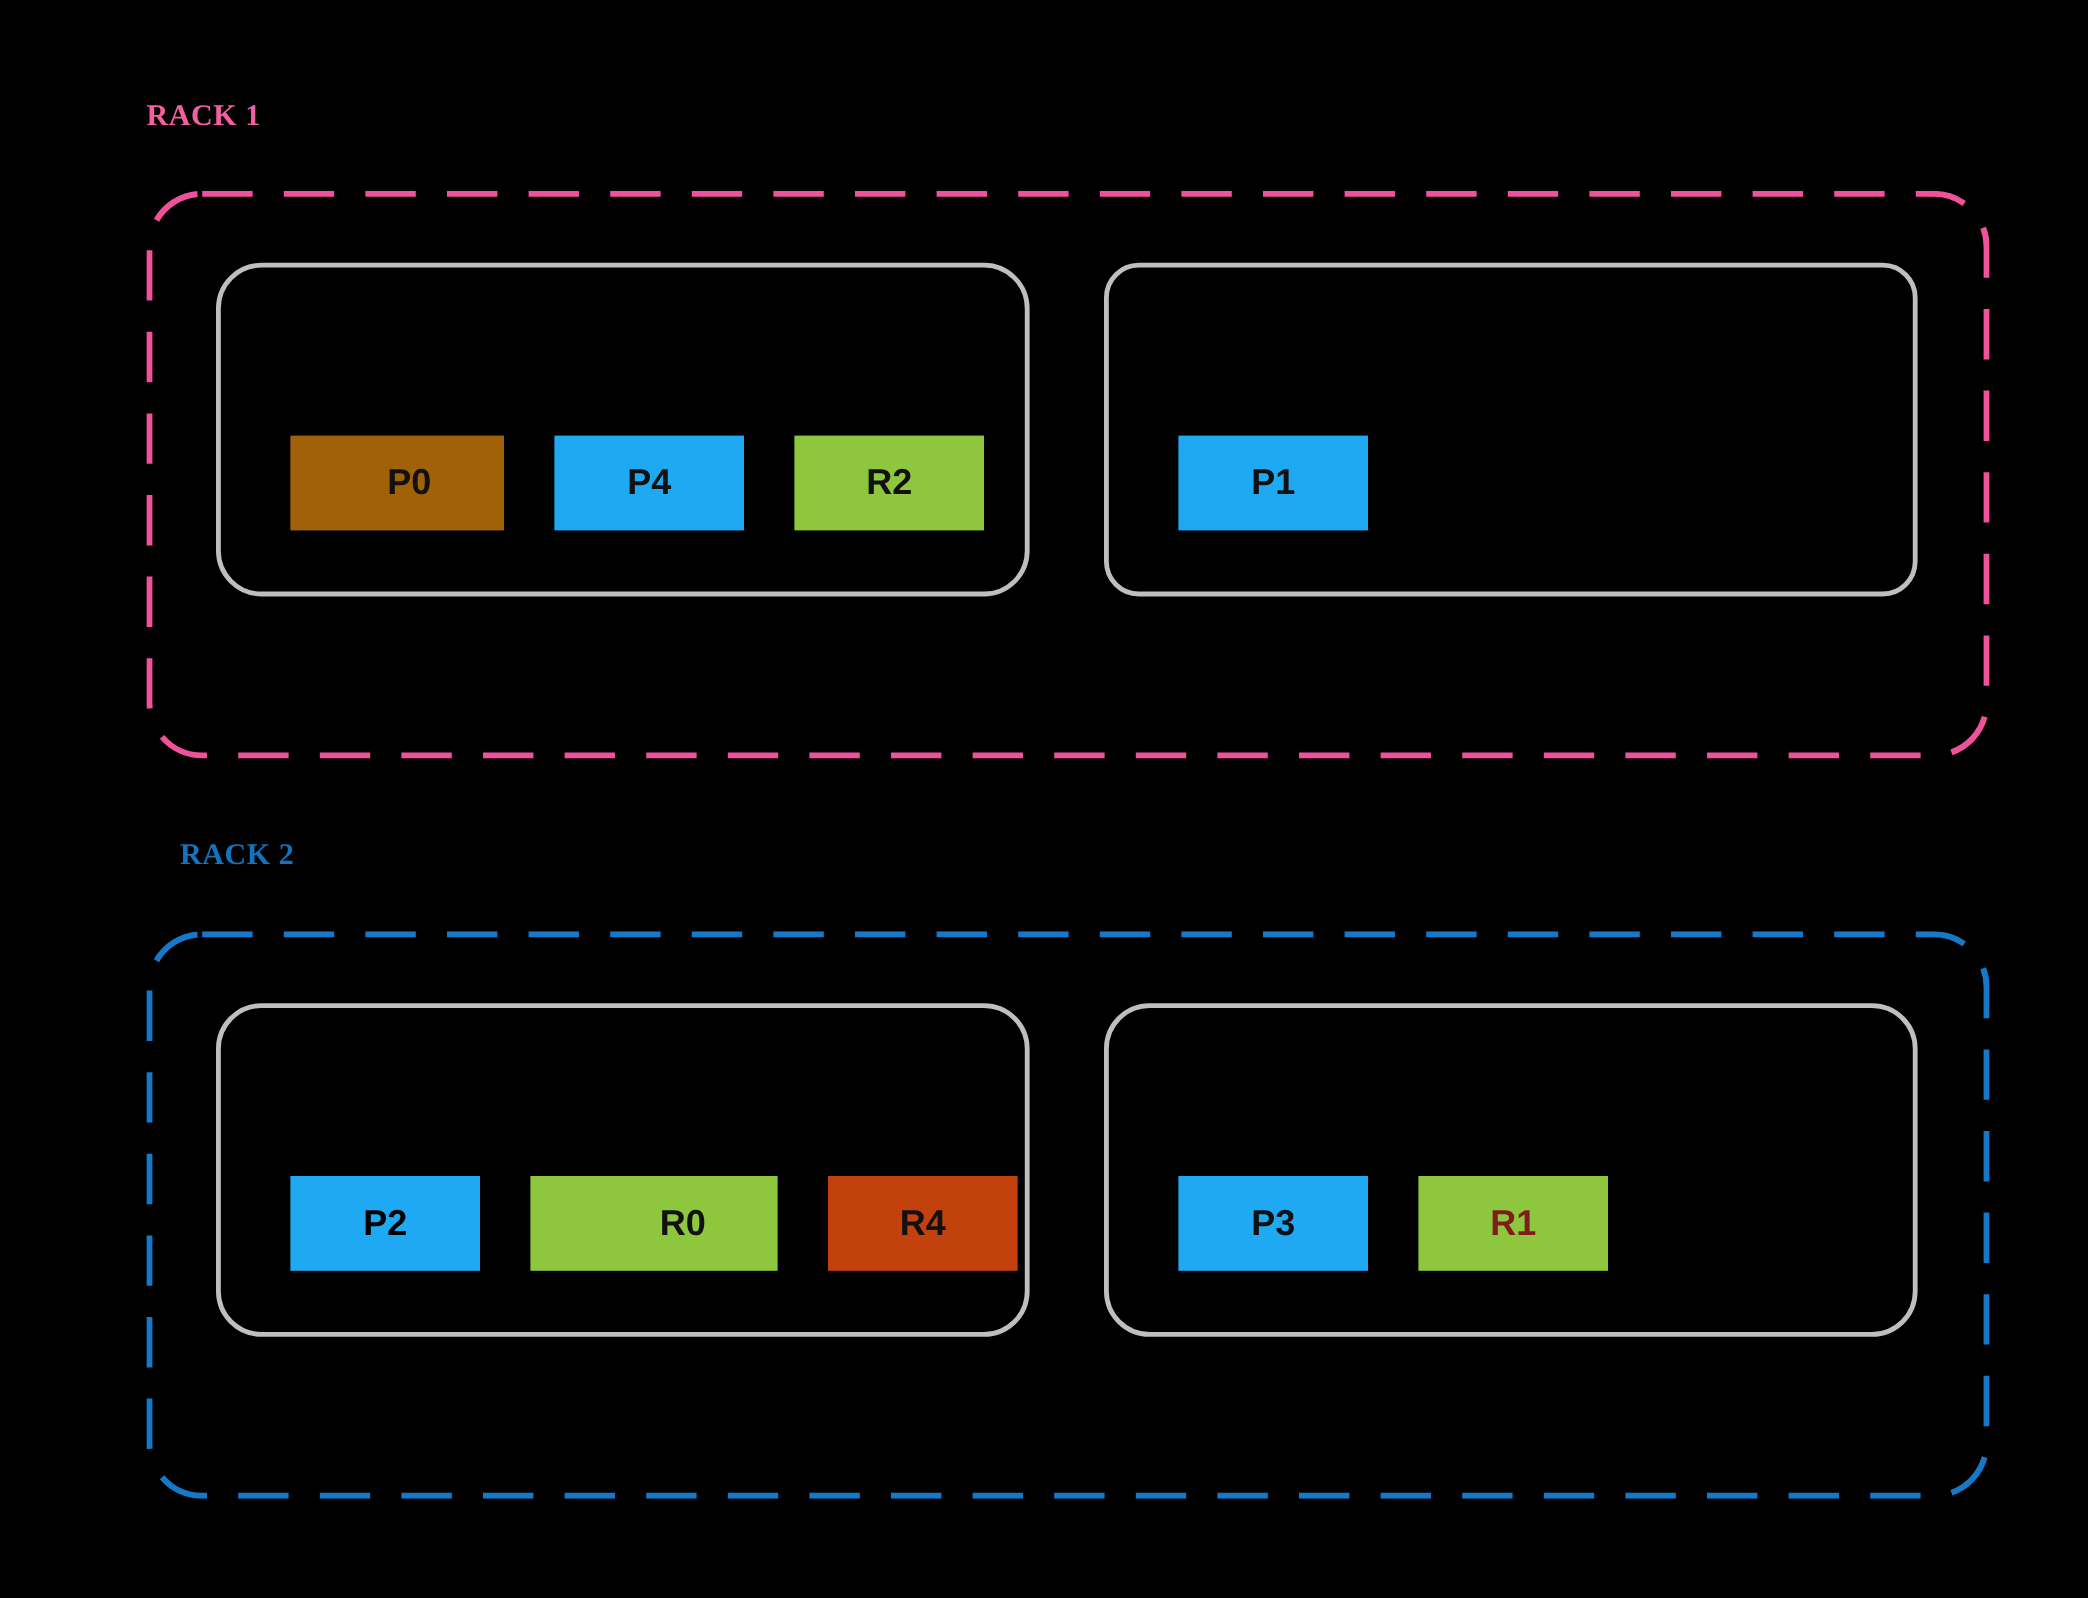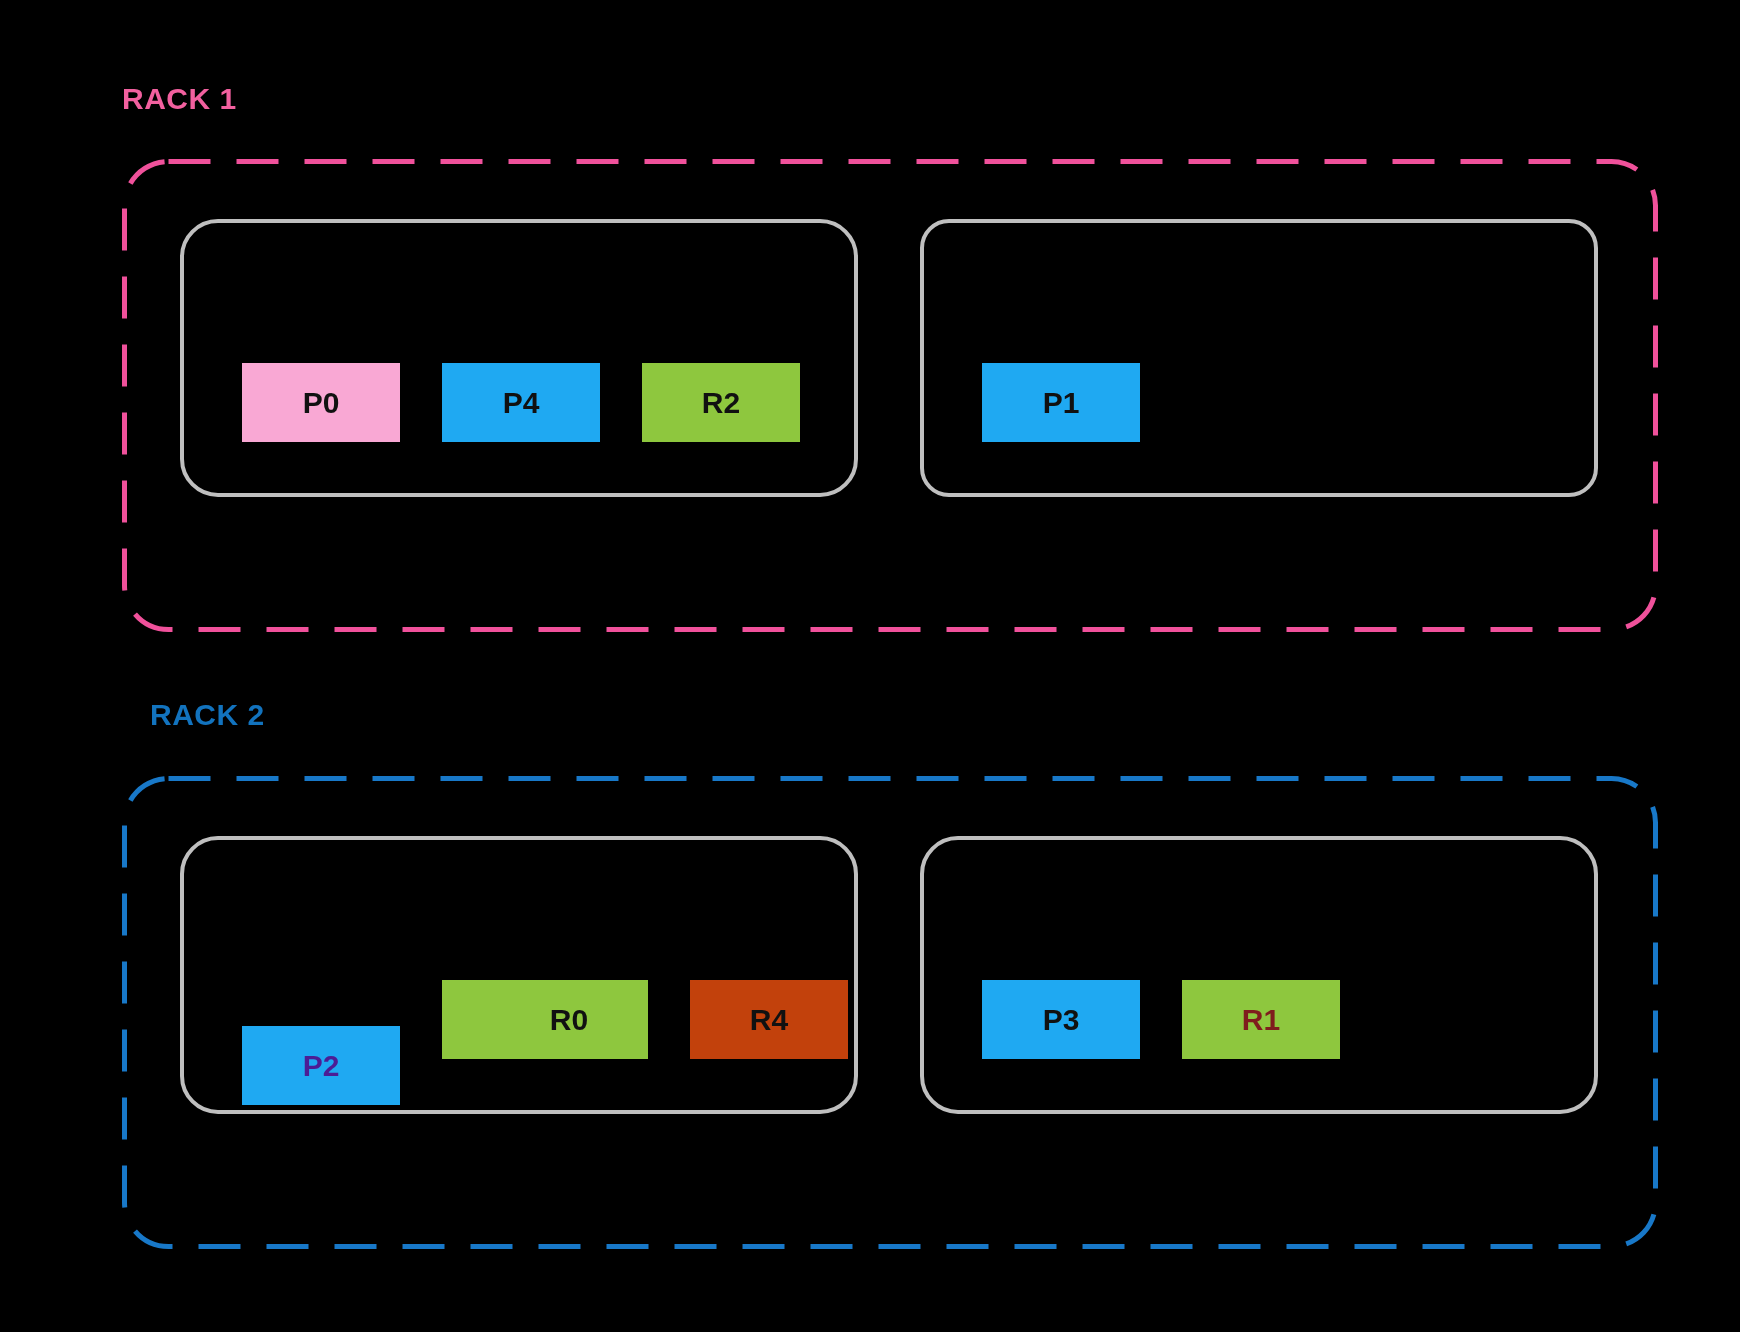--- a/index.html
+++ b/index.html
@@ -12,24 +12,25 @@
     position: relative;
     width: 1740px;
     height: 1332px;
     background: #000000;
     overflow: hidden;
   }
   .rack-label {
     position: absolute;
     left: 122px;
     margin: 0;
-    font-size: 30px;
+    font-size: 25px;
     font-weight: 700;
     letter-spacing: 0.5px;
     line-height: 1;
+    font-family: Liberation Serif, serif;
   }
   .rack-label.r1 { top: 84px; }
   .rack-label.r2 { top: 700px; }
 
   .rack-box {
     position: absolute;
     left: 122px;
     width: 1536px;
     height: 473px;
   }
@@ -81,21 +82,21 @@
 
   <h2 class="rack-label r1" style="color: rgb(242, 96, 159);">RACK 1</h2>
 
   <div class="rack-box r1">
     <svg class="dash-border" viewBox="0 0 1536 473" preserveAspectRatio="none">
       <rect x="2.5" y="2.5" width="1531" height="468" rx="44" fill="none" stroke-width="5" stroke-dasharray="42 26" stroke="#F0519B"></rect>
     </svg>
 
     <div class="node left-node" style="border-color: rgb(191, 191, 191);">
       <div class="slot-row">
-        <div class="slot" style="background-color: #f9a8d4; color: rgb(17, 17, 17);">P0</div>
+        <div class="slot" style="background-color: #a16207; color: rgb(17, 17, 17); padding-left: 20px;">P0</div>
         <div class="slot" style="background-color: rgb(31, 169, 242); color: rgb(17, 17, 17);">P4</div>
         <div class="slot" style="background-color: rgb(142, 199, 62); color: rgb(17, 17, 17);">R2</div>
       </div>
     </div>
 
     <div class="node right-node" style="border-color: rgb(191, 191, 191); border-radius: 29px;">
       <div class="slot-row">
         <div class="slot" style="background-color: rgb(31, 169, 242); color: rgb(17, 17, 17);">P1</div>
       </div>
     </div>
@@ -103,21 +104,21 @@
 
   <h2 class="rack-label r2" style="color: rgb(18, 115, 190); margin-left: 28px;">RACK 2</h2>
 
   <div class="rack-box r2">
     <svg class="dash-border" viewBox="0 0 1536 473" preserveAspectRatio="none">
       <rect x="2.5" y="2.5" width="1531" height="468" rx="44" fill="none" stroke-width="5" stroke-dasharray="42 26" stroke="#1878C8"></rect>
     </svg>
 
     <div class="node left-node" style="border-color: rgb(191, 191, 191);">
       <div class="slot-row">
-        <div class="slot" style="background-color: rgb(31, 169, 242); color: #4c1d95; margin-top: 46px;">P2</div>
+        <div class="slot" style="background-color: rgb(31, 169, 242); color: #000000;">P2</div>
         <div class="slot" style="background-color: rgb(142, 199, 62); color: rgb(17, 17, 17); padding-left: 48px;">R0</div>
         <div class="slot" style="background-color: #c2410c; color: rgb(17, 17, 17);">R4</div>
       </div>
     </div>
 
     <div class="node right-node" style="border-color: rgb(191, 191, 191);">
       <div class="slot-row">
         <div class="slot" style="background-color: rgb(31, 169, 242); color: rgb(17, 17, 17); text-align: right;">P3</div>
         <div class="slot" style="background-color: rgb(142, 199, 62); color: #7f1d1d;">R1</div>
       </div>

